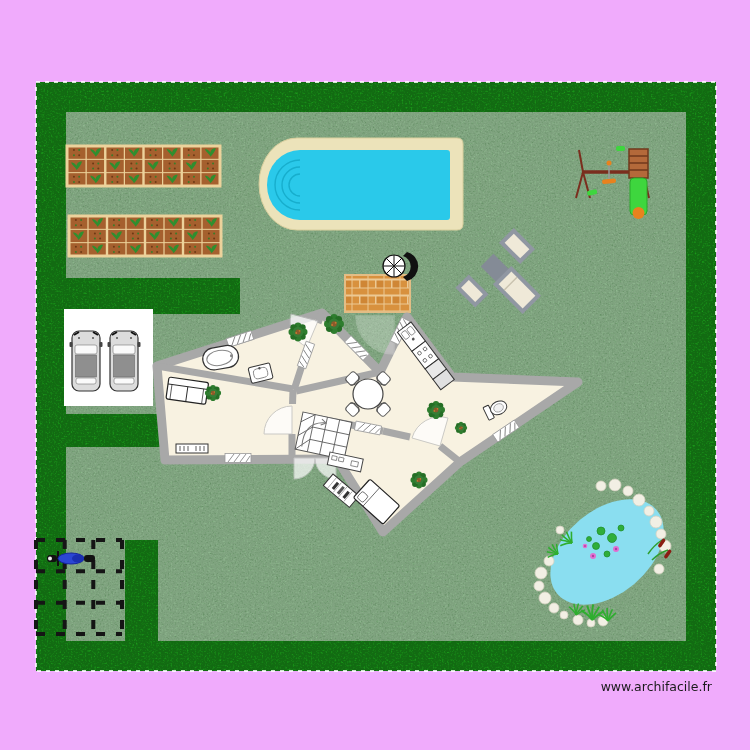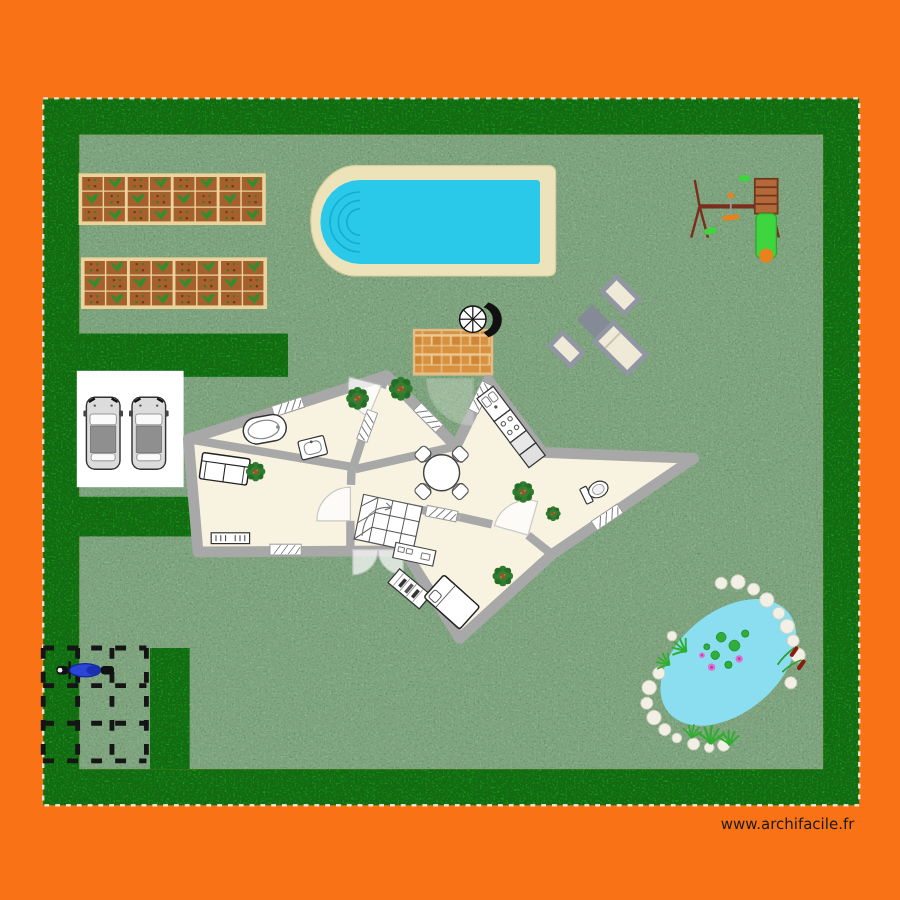--- a/index.html
+++ b/index.html
@@ -1,16 +1,16 @@
 <!DOCTYPE html>
 <html><head>
 <meta charset="utf-8">
 <style>
   html,body{margin:0;padding:0;background:#ffffff;}
-  .stage{width:750px;height:750px;position:relative;background:#f97316;}
+  .stage{width:750px;height:750px;position:relative;background:#f0abfc;}
   svg{display:block;}
   text{font-family:"DejaVu Sans","Liberation Sans",sans-serif;}
 </style>
 </head>
 <body>
 
 <div class="stage">
 <svg width="750" height="750" viewBox="0 0 750 750">
   <defs>
     <filter id="fDark" x="-5%" y="-5%" width="110%" height="110%">

